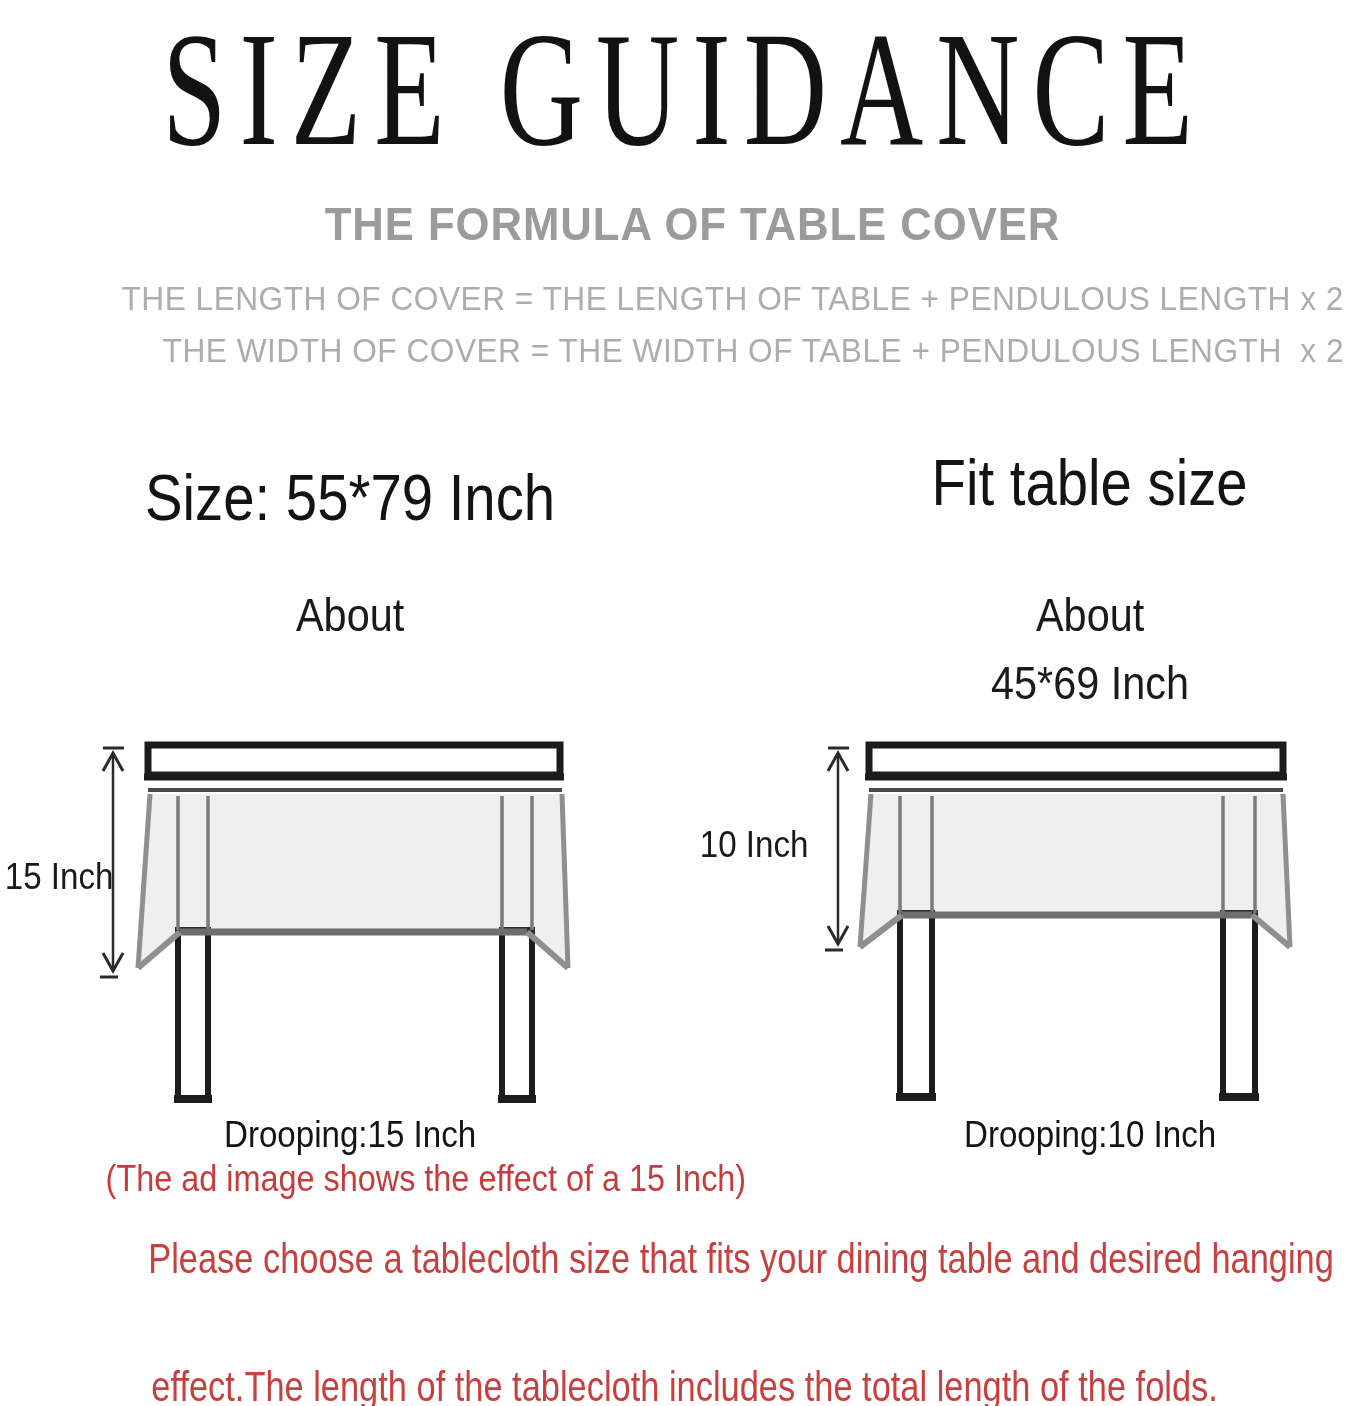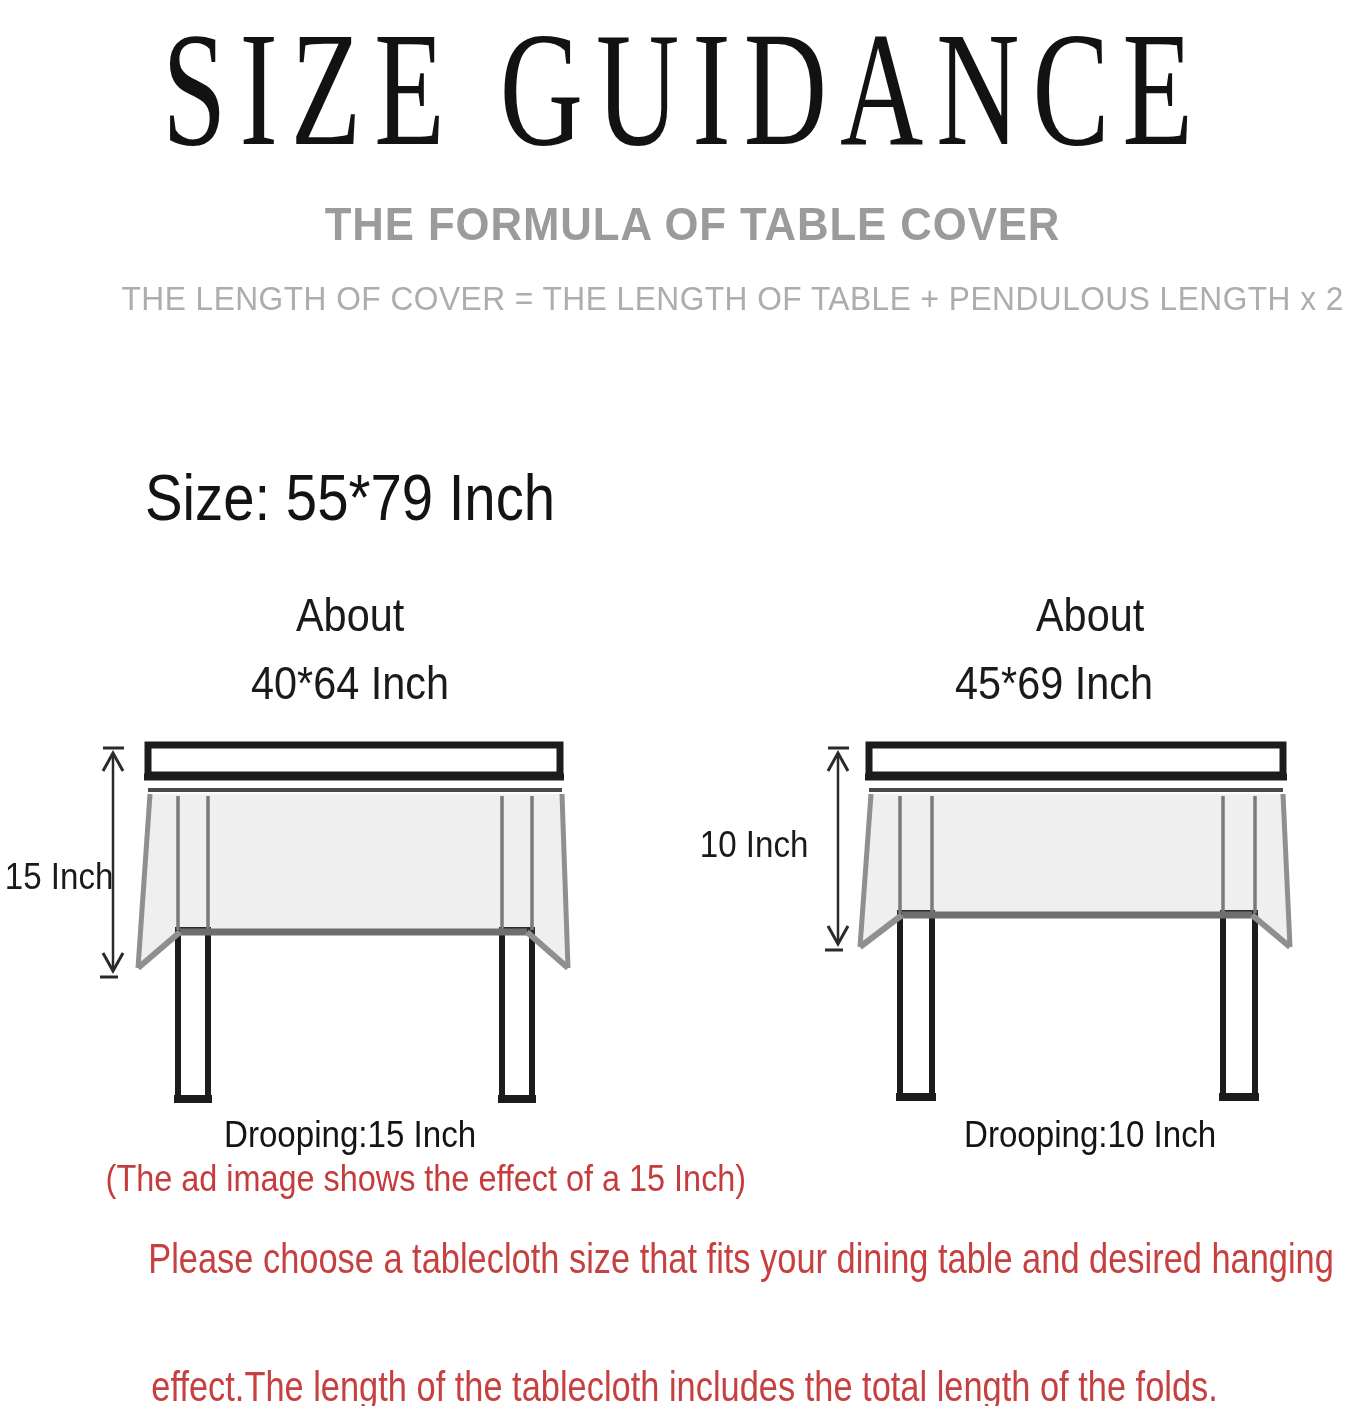--- a/index.html
+++ b/index.html
@@ -45,35 +45,38 @@
   <div class="abs ctr title-wrap">
     <span class="title">SIZE GUIDANCE</span>
   </div>
 
   <div class="abs ctr formula-heading-wrap">
     <span class="cx formula-heading">THE FORMULA OF TABLE COVER</span>
   </div>
   <div class="abs ctr formula-line-wrap" style="top:280px;">
     <span class="cx formula-line">THE LENGTH OF COVER = THE LENGTH OF TABLE + PENDULOUS LENGTH x 2</span>
   </div>
+  <div class="abs ctr formula-line-wrap" style="top:332px;">
+    <span class="cx formula-line">THE WIDTH OF COVER = THE WIDTH OF TABLE + PENDULOUS LENGTH  x 2</span>
+  </div>
 
   <div class="abs ctr" style="left:100px;width:500px;top:446px;margin-top:15px;">
     <span class="cx col-heading">Size: 55*79 Inch</span>
+  </div>
+  <div class="abs ctr" style="left:840px;width:500px;top:446px;">
+    <span class="cx col-heading">Fit table size</span>
   </div>
 
   <div class="abs ctr" style="left:100px;width:500px;top:588px;">
     <span class="cx about-line">About</span>
   </div>
-  <div class="abs ctr" style="left:100px;width:500px;top:656px;">
-    <span class="cx size-line">40*64 Inch</span>
-  </div>
   <div class="abs ctr" style="left:840px;width:500px;top:588px;">
     <span class="cx about-line">About</span>
   </div>
-  <div class="abs ctr" style="left:804px;width:500px;top:656px;">
+  <div class="abs ctr" style="left:840px;width:500px;top:656px;">
     <span class="cx size-line">45*69 Inch</span>
   </div>
 
   <div class="abs ctr" style="left:0px;width:108px;top:856px;">
     <span class="cx measure-label">15 Inch</span>
   </div>
   <div class="abs ctr" style="left:692px;width:125px;top:824px;">
     <span class="cx measure-label">10 Inch</span>
   </div>
 

